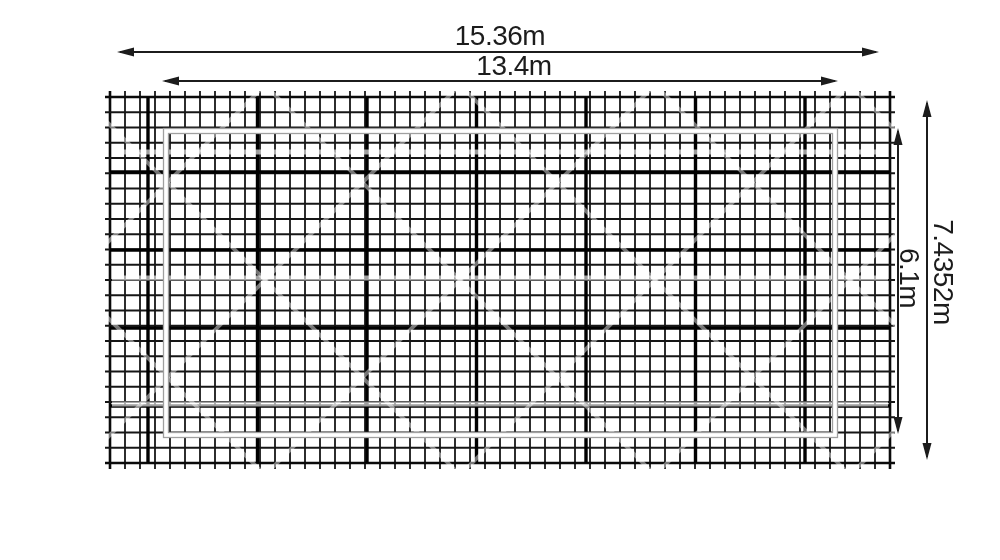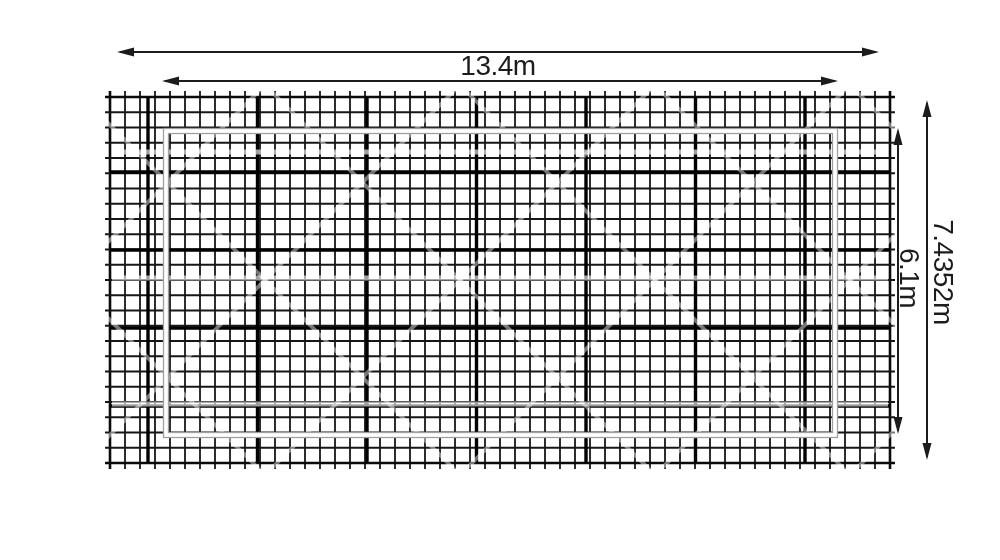--- a/index.html
+++ b/index.html
@@ -7,21 +7,21 @@
     position:relative;width:1000px;height:560px;background:#ffffff;overflow:hidden;
     font-family:"Liberation Sans", sans-serif;
   }
   svg{position:absolute;left:0;top:0;}
   .dim-label{
     position:absolute;color:#1c1c1c;font-size:28px;font-weight:400;
     letter-spacing:-0.5px;text-align:center;line-height:30px;white-space:nowrap;
   }
   .dim-label.vertical{transform:rotate(90deg);transform-origin:center center;}
   #label-outer-width{left:400px;top:21px;width:200px;height:30px;}
-  #label-inner-width{left:398px;top:51px;width:200px;height:30px;}
+  #label-inner-width{left:414px;top:51px;width:200px;height:30px;}
   #label-outer-height{left:858px;top:257px;width:170px;height:30px;}
   #label-inner-height{left:864px;top:263px;width:90px;height:30px;}
 </style>
 </head>
 <body>
 
 <div class="stage">
   <svg id="drawing" width="1000" height="560" viewBox="0 0 1000 560">
       <g>
         <line x1="110" y1="91" x2="110" y2="469" stroke="#0a0a0a" stroke-width="2.6"></line>
@@ -159,19 +159,20 @@
         <polygon points="927,100 922.5,117 931.5,117" fill="#1c1c1c"></polygon>
         <polygon points="927,460 931.5,443 922.5,443" fill="#1c1c1c"></polygon>
       </g>
       <g>
         <line x1="898" y1="131" x2="898" y2="431" stroke="#1c1c1c" stroke-width="2"></line>
         <polygon points="898,128 893.5,145 902.5,145" fill="#1c1c1c"></polygon>
         <polygon points="898,434 902.5,417 893.5,417" fill="#1c1c1c"></polygon>
       </g>
     </svg>
 
+  <div class="dim-label" id="label-outer-width">15.36m</div>
 
   <div class="dim-label" id="label-inner-width">13.4m</div>
 
   <div class="dim-label vertical" id="label-outer-height">7.4352m</div>
 
   <div class="dim-label vertical" id="label-inner-height">6.1m</div>
 </div>
 
 </body></html>

